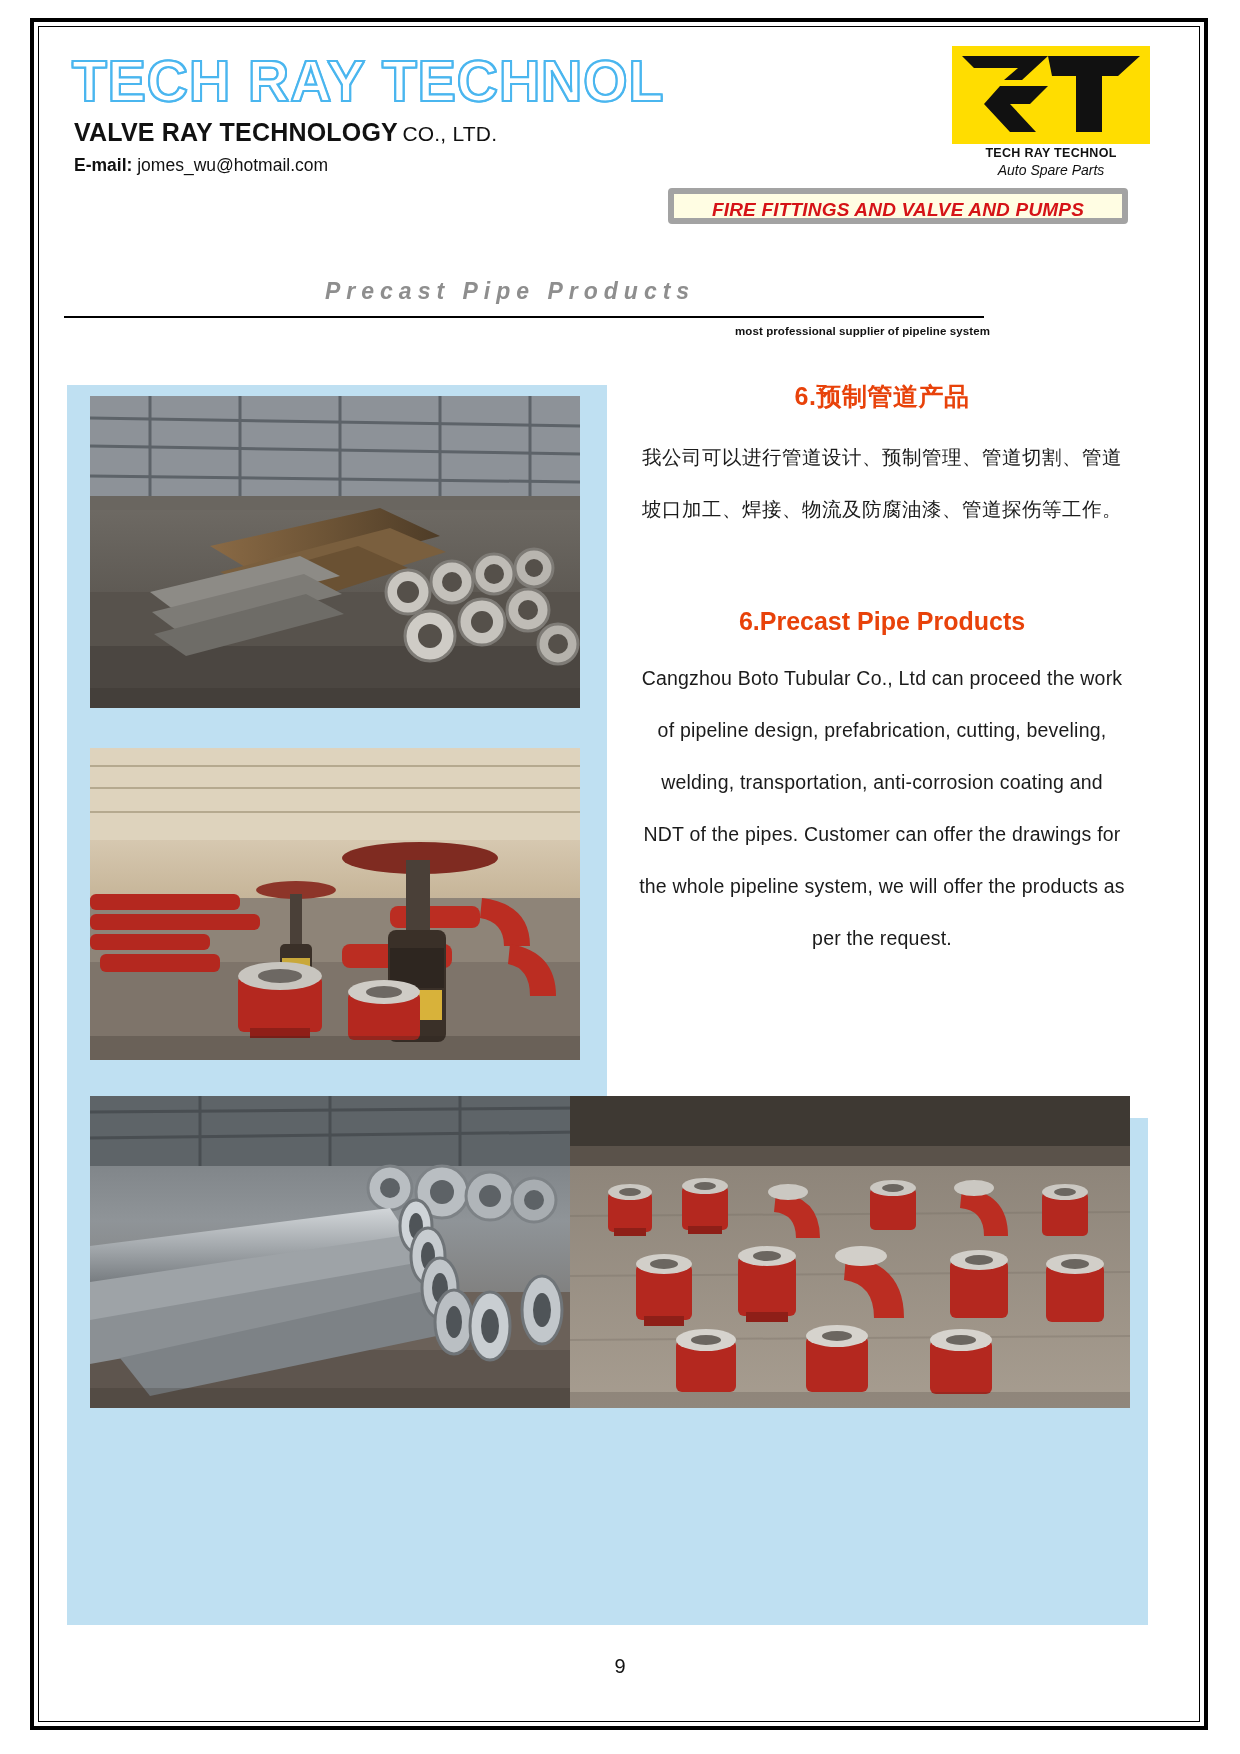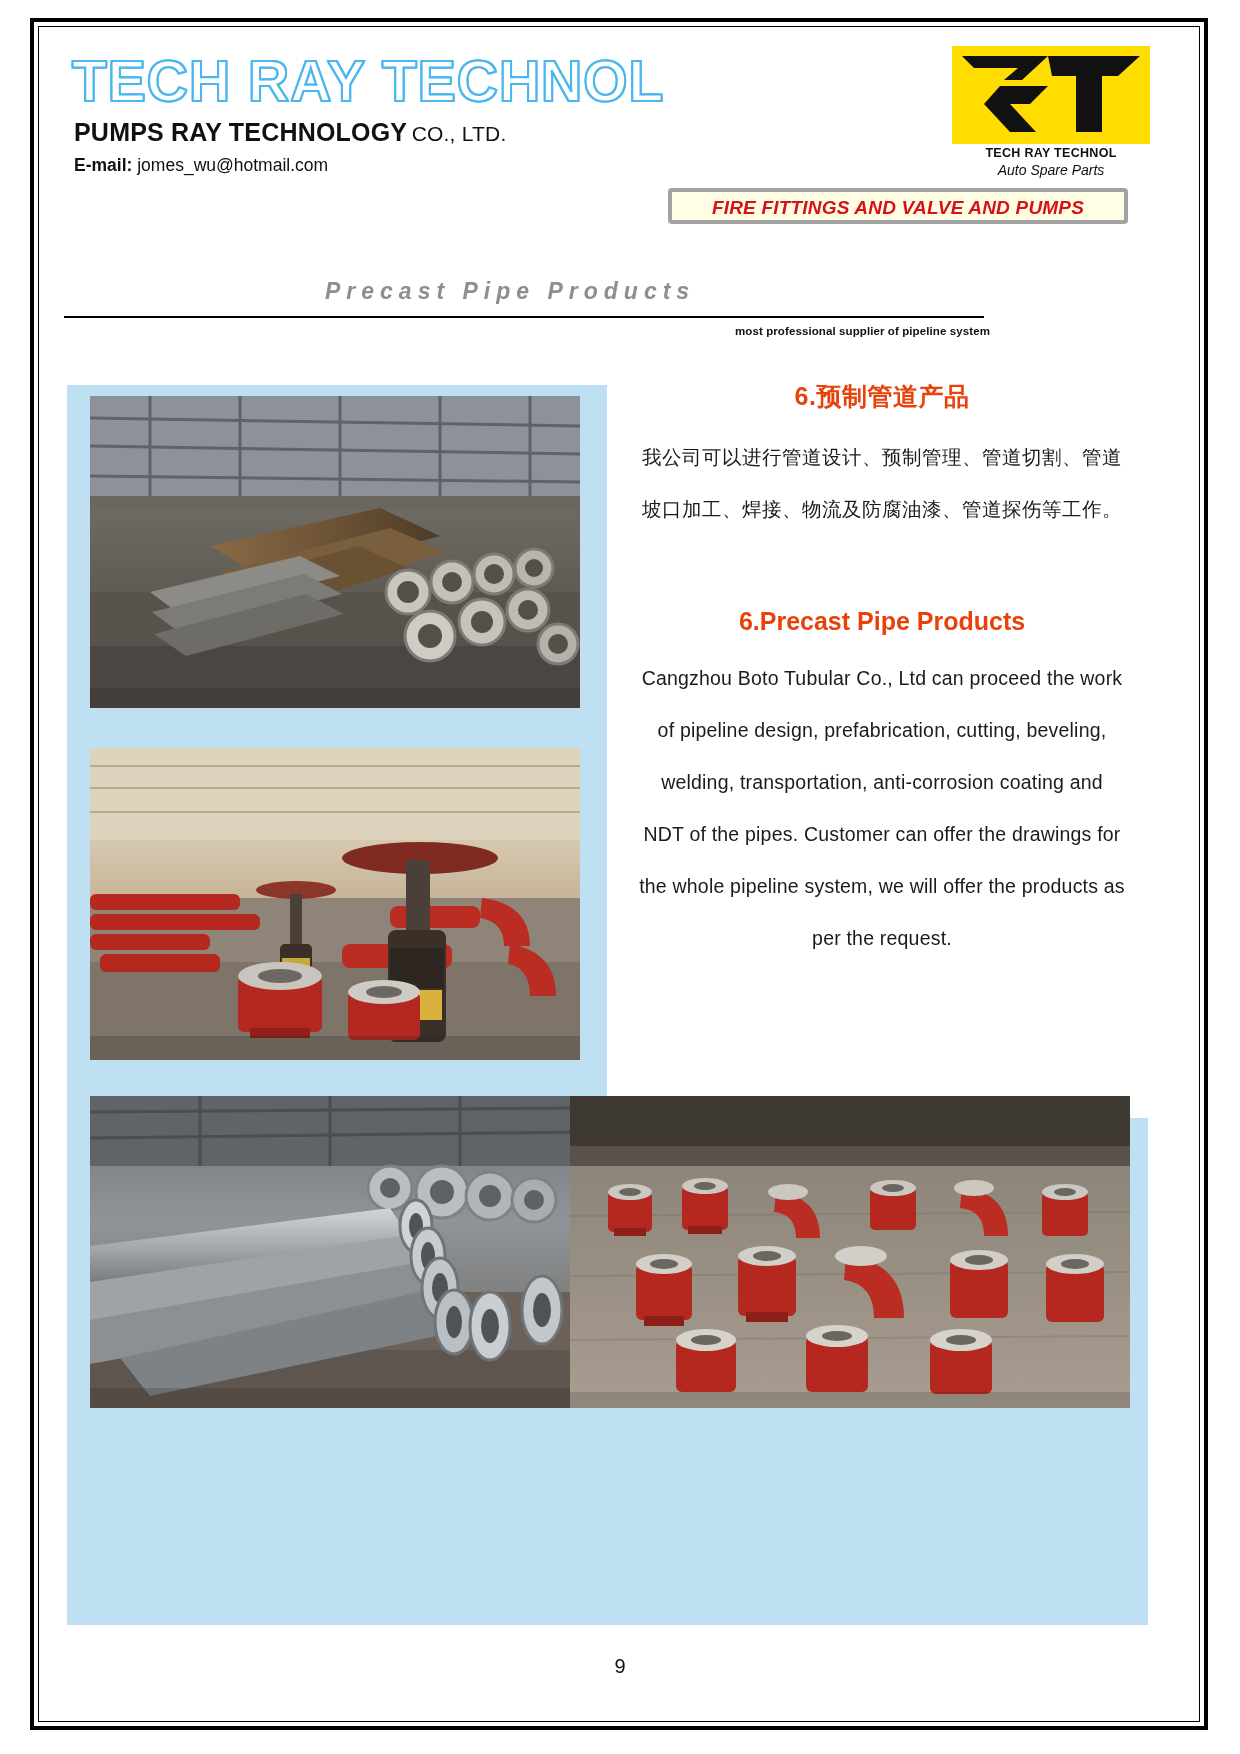--- a/index.html
+++ b/index.html
@@ -135,21 +135,21 @@
     color: #111;
   }
 
   
   .banner {
     position: absolute;
     left: 668px;
     top: 188px;
     width: 460px;
     height: 36px;
-    border: 4px solid #a3a3a3;
+    border: 6px solid #a3a3a3;
     border-radius: 4px;
     background: #fffde3;
     box-sizing: border-box;
   }
   .banner span {
     display: block;
     text-align: center;
     line-height: 32px;
     font-size: 19px;
     font-weight: bold;
@@ -263,21 +263,21 @@
 <div class="page">
 
   <div class="frame-outer"></div>
   <div class="frame-inner"></div>
 
   <div class="header">
 
     <div class="brand-outline">TECH RAY TECHNOL</div>
 
     <div class="brand-sub">
-      <span class="b1">PUMPS RAY TECHNOLOGY</span>
+      <span class="b1">VALVE RAY TECHNOLOGY</span>
       <span class="b2">CO., LTD.</span>
     </div>
 
     <div class="addr">
       <span class="line">
         <b>E-mail:</b>
         <span>jomes_wu@hotmail.com</span>
       </span>
     </div>
 

